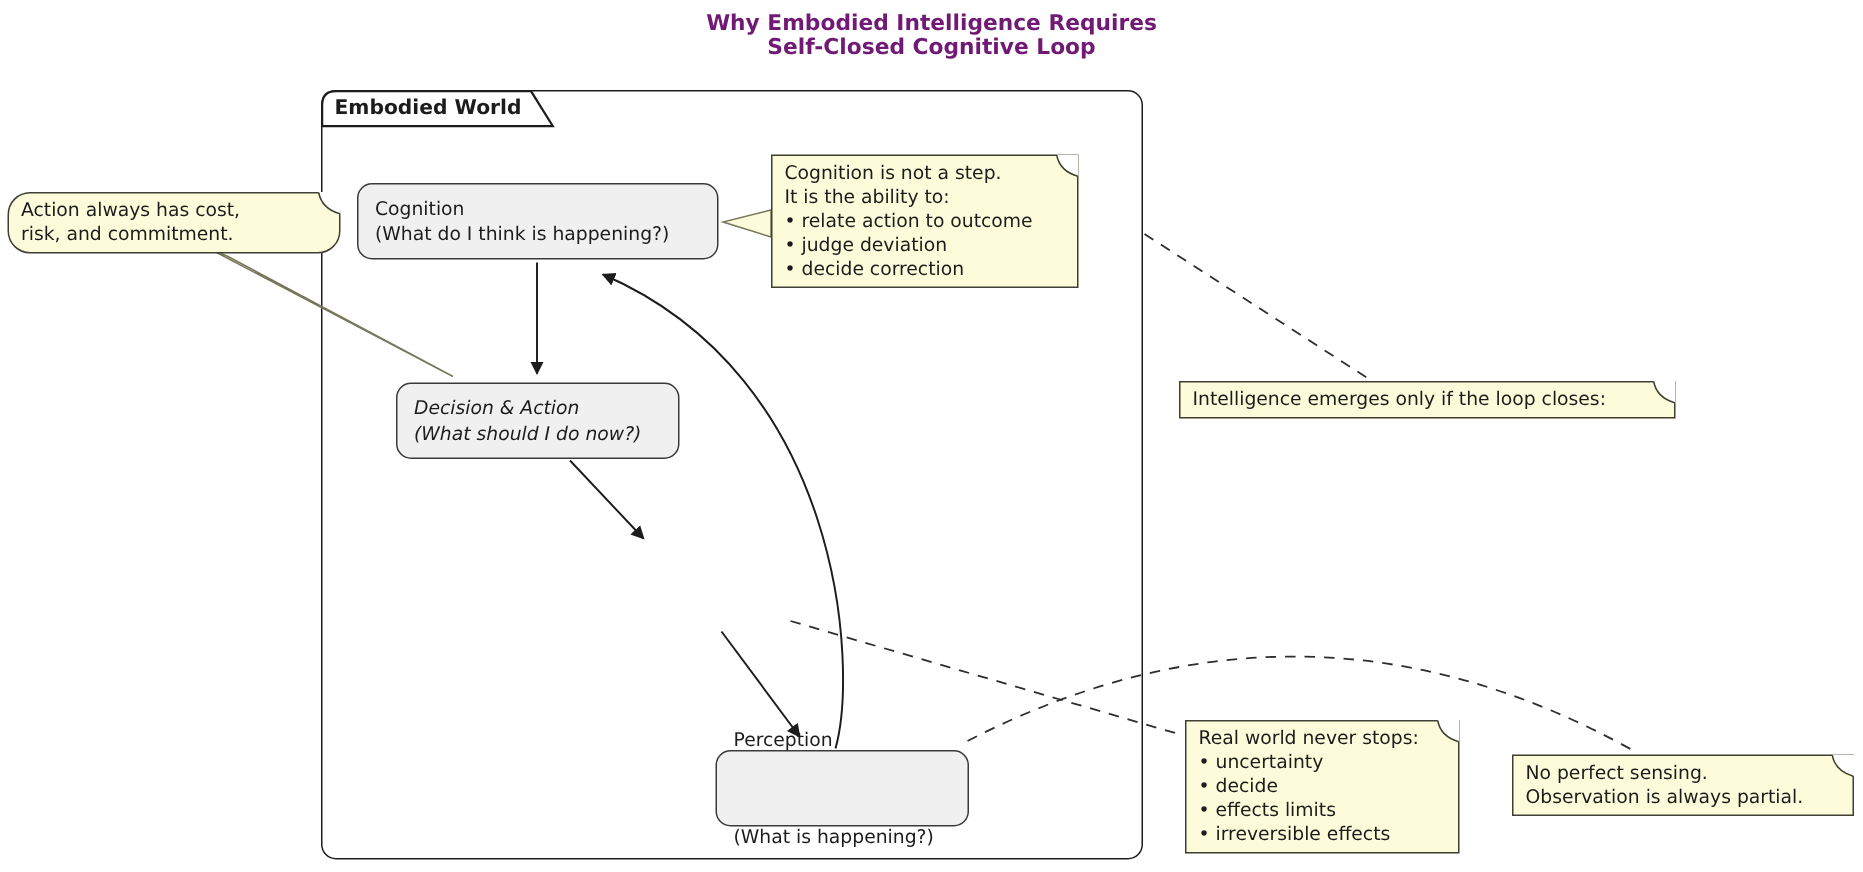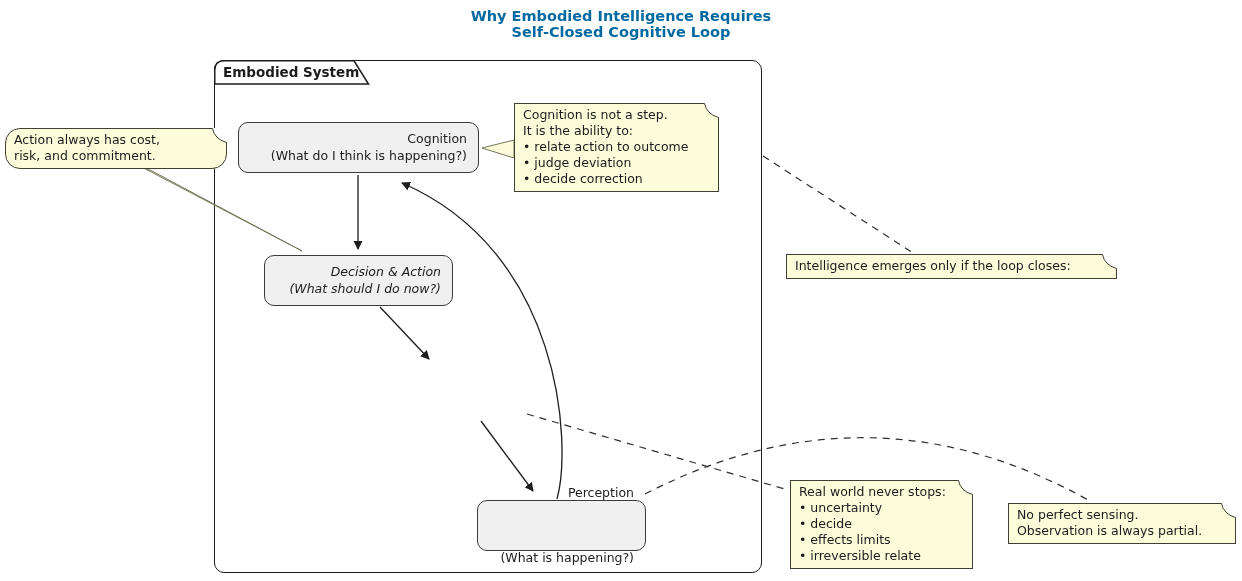--- a/index.html
+++ b/index.html
@@ -3,42 +3,42 @@
 <meta charset="utf-8">
 <style>
   html,body { margin:0; padding:0; background:#ffffff; }
   .canvas {
     position:relative; width:1242px; height:581px;
     font-family:"DejaVu Sans","Liberation Sans",sans-serif;
     color:var(--text,#1c1c1c); overflow:hidden; background:var(--background,#fff);
   }
   .title {
     position:absolute; left:0; top:8px; width:1242px; text-align:center;
-    font-weight:bold; font-size:14.5px; line-height:16px; color:#0369a1;
+    font-weight:bold; font-size:14.5px; line-height:16px; color:#701a75;
   }
   .frame {
     position:absolute; left:214px; top:60px; width:546px; height:511px;
     border:1.5px solid var(--edge,#1c1c1c); border-radius:10px; background:#fff;
     z-index:1;
   }
   .frame-tab-svg { position:absolute; left:-1.5px; top:-1.5px; }
   .frame-label {
     position:absolute; left:8px; top:3px; font-weight:bold; font-size:13.5px;
     white-space:nowrap; z-index:2;
   }
   .edges { position:absolute; left:0; top:0; z-index:5; pointer-events:none; }
   .edge-solid { stroke:var(--edge,#1c1c1c); stroke-width:1.3; fill:none; }
   .edge-dashed { stroke:#2e2e2e; stroke-width:1.2; fill:none; stroke-dasharray:7 6; }
   .note-tail { fill:var(--note-fill,#fcfcdb); stroke:#76765a; stroke-width:1; }
   .arrowhead { fill:var(--edge,#1c1c1c); }
   .node {
     position:absolute; box-sizing:border-box; z-index:10;
     background:var(--node-fill,#f0f0f0); border:1.5px solid var(--node-border,#3a3a3a);
     border-radius:10px; display:flex; flex-direction:column; justify-content:center;
-    padding:6px 11px; font-size:12.5px; line-height:16.5px; white-space:nowrap;text-align:right;
+    padding:6px 11px; font-size:12.5px; line-height:16.5px; white-space:nowrap;
   }
   .note {
     position:absolute; box-sizing:border-box; z-index:9;
     background:var(--note-fill,#fcfcdb); border:1px solid var(--note-border,#3f3f33);
     padding:3px 8px 4px 8px; font-size:12.5px; line-height:16px; white-space:nowrap;
   }
   .fold { position:absolute; top:-1px; right:-1px; }
   .fold .fold-cut { fill:#ffffff; }
   .fold .fold-curl { fill:none; stroke:var(--note-border,#3f3f33); stroke-width:1; }
 </style>
@@ -49,21 +49,21 @@
 
   <div class="title">
     <div>Why Embodied Intelligence Requires</div>
     <div>Self-Closed Cognitive Loop</div>
   </div>
 
   <div class="frame">
     <svg class="frame-tab-svg" width="162" height="26" viewBox="0 0 162 26">
       <path d="M0.75,24 L0.75,10 Q0.75,0.75 10,0.75 L140,0.75 L154.5,24 L0.75,24 Z" fill="#ffffff" stroke="#1c1c1c" stroke-width="1.5"></path>
     </svg>
-    <div class="frame-label">Embodied System</div>
+    <div class="frame-label">Embodied World</div>
   </div>
 
   <svg class="edges" width="1242" height="581" viewBox="0 0 1242 581">
     <defs>
       <marker id="arr" markerWidth="11" markerHeight="11" refX="8" refY="4.5" orient="auto" markerUnits="userSpaceOnUse">
         <path class="arrowhead" d="M0,0 L9,4.5 L0,9 Z"></path>
       </marker>
     </defs>
 
     <path class="note-tail" d="M136,164 L302,251 L152,171 Z"></path>
@@ -126,21 +126,21 @@
 
   <div class="note" style="left:790px; top:480px; width:183px;">
     <svg class="fold" width="15" height="15" viewBox="0 0 15 15">
       <path class="fold-cut" d="M0.5,0 L15,0 L15,14.5 Q2.5,11 0.5,0 Z"></path>
       <path class="fold-curl" d="M0.5,0.5 Q2.5,11 14.5,14.5"></path>
     </svg>
     <div>Real world never stops:</div>
     <div>• uncertainty</div>
     <div>• decide</div>
     <div>• effects limits</div>
-    <div>• irreversible relate</div>
+    <div>• irreversible effects</div>
   </div>
 
   <div class="note" style="left:1008px; top:503px; width:228px;">
     <svg class="fold" width="15" height="15" viewBox="0 0 15 15">
       <path class="fold-cut" d="M0.5,0 L15,0 L15,14.5 Q2.5,11 0.5,0 Z"></path>
       <path class="fold-curl" d="M0.5,0.5 Q2.5,11 14.5,14.5"></path>
     </svg>
     <div>No perfect sensing.</div>
     <div>Observation is always partial.</div>
   </div>

